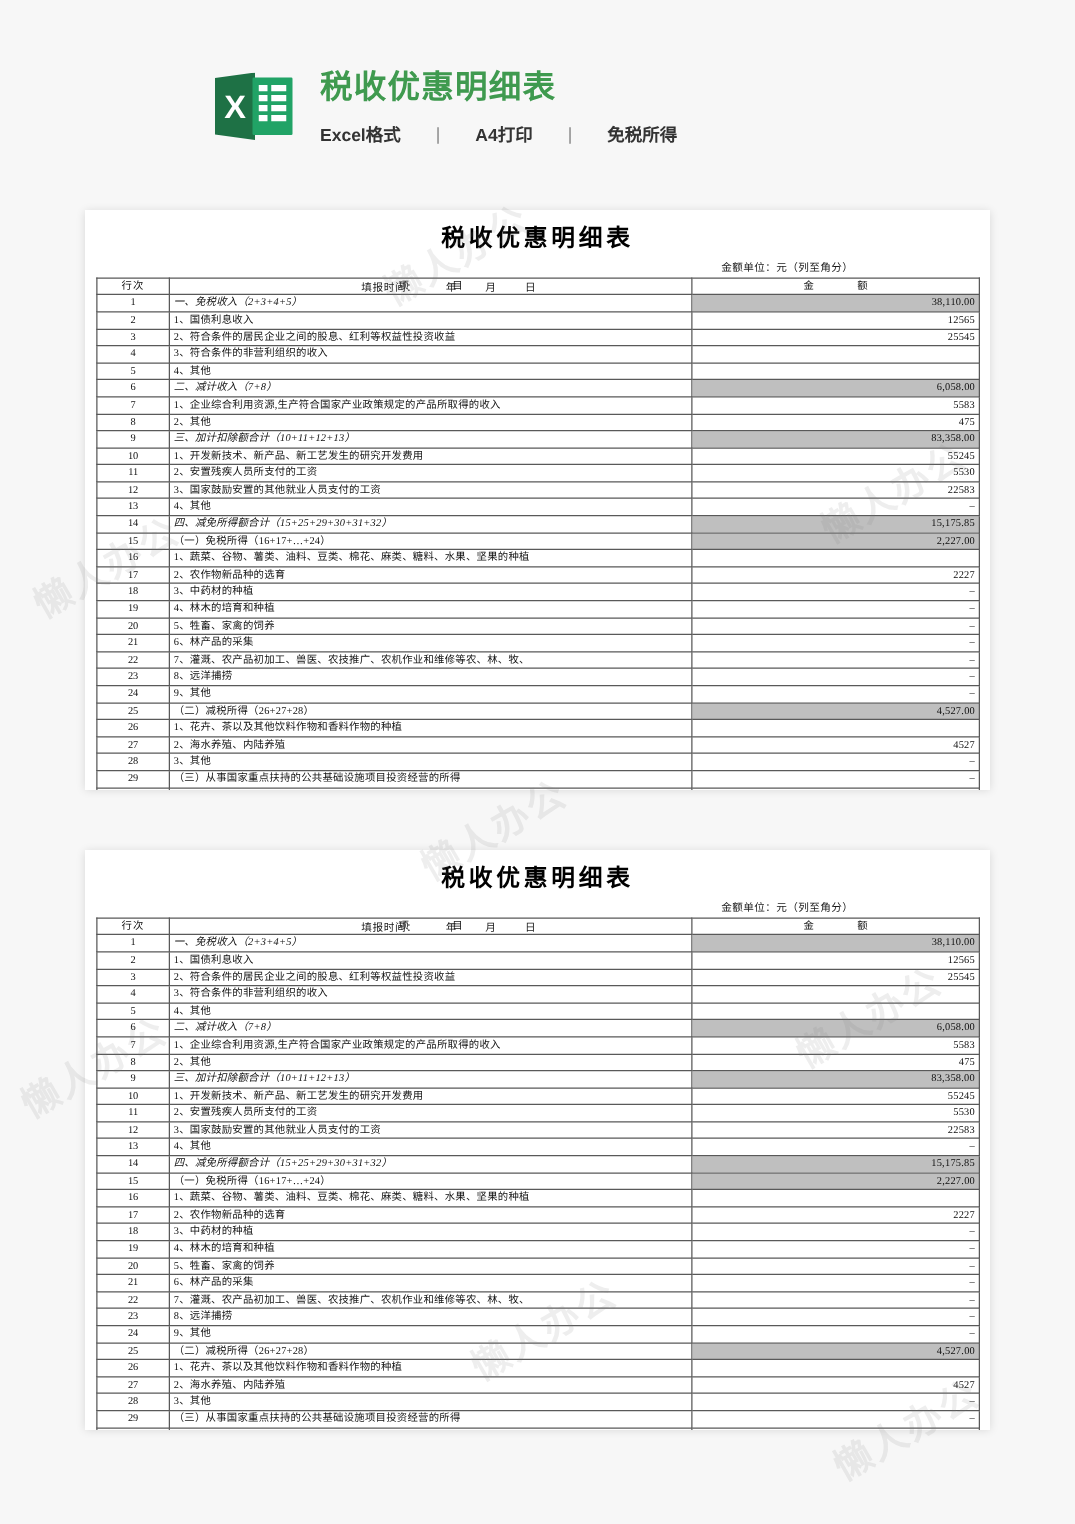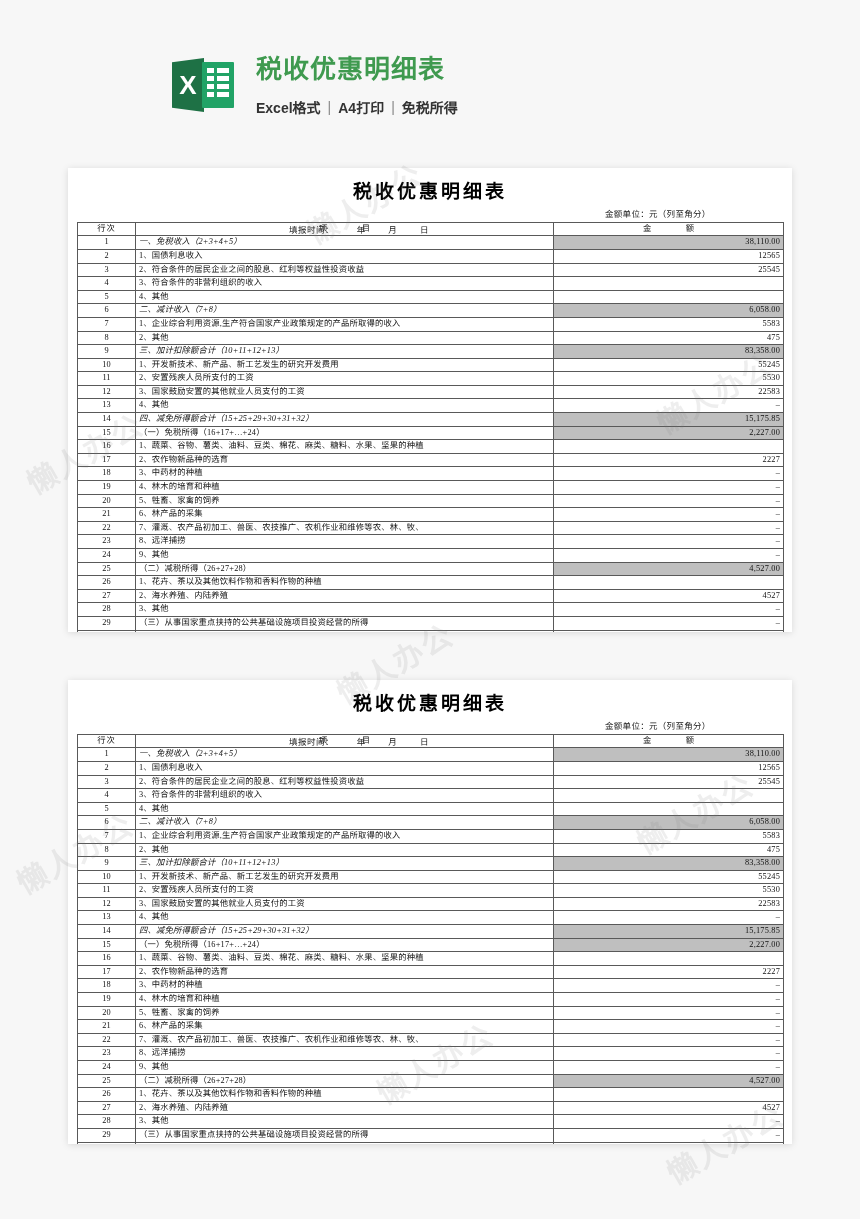--- a/index.html
+++ b/index.html
@@ -91,21 +91,21 @@
     white-space: nowrap;
   }
   .brand-sub {
     font-family: "Liberation Sans", "DejaVu Sans", sans-serif;
     font-size: 14px;
     font-weight: bold;
     color: #333333;
     white-space: nowrap;
     display: flex;
     align-items: center;
-    gap: 7px;
+    gap: 28px;
   }
   .brand-sub .sep {
     color: #888888;
     font-weight: normal;
   }
 
   
   .sheet-card {
     position: absolute;
     left: 68px;
@@ -142,21 +142,21 @@
     position: absolute;
     left: 212px;
     top: 0;
     letter-spacing: 0.5px;
     white-space: nowrap;
     margin-top: 16px;
   }
   .meta-fill .gap { display: inline-block; width: 20px; }
   .meta-unit {
     position: absolute;
-    left: 528px;
+    left: 500px;
     top: 0;
     white-space: nowrap;
     letter-spacing: 0.3px;
     text-align: right;
   }
 
   table.tax-table {
     width: 100%;
     border-collapse: collapse;
     table-layout: fixed;

